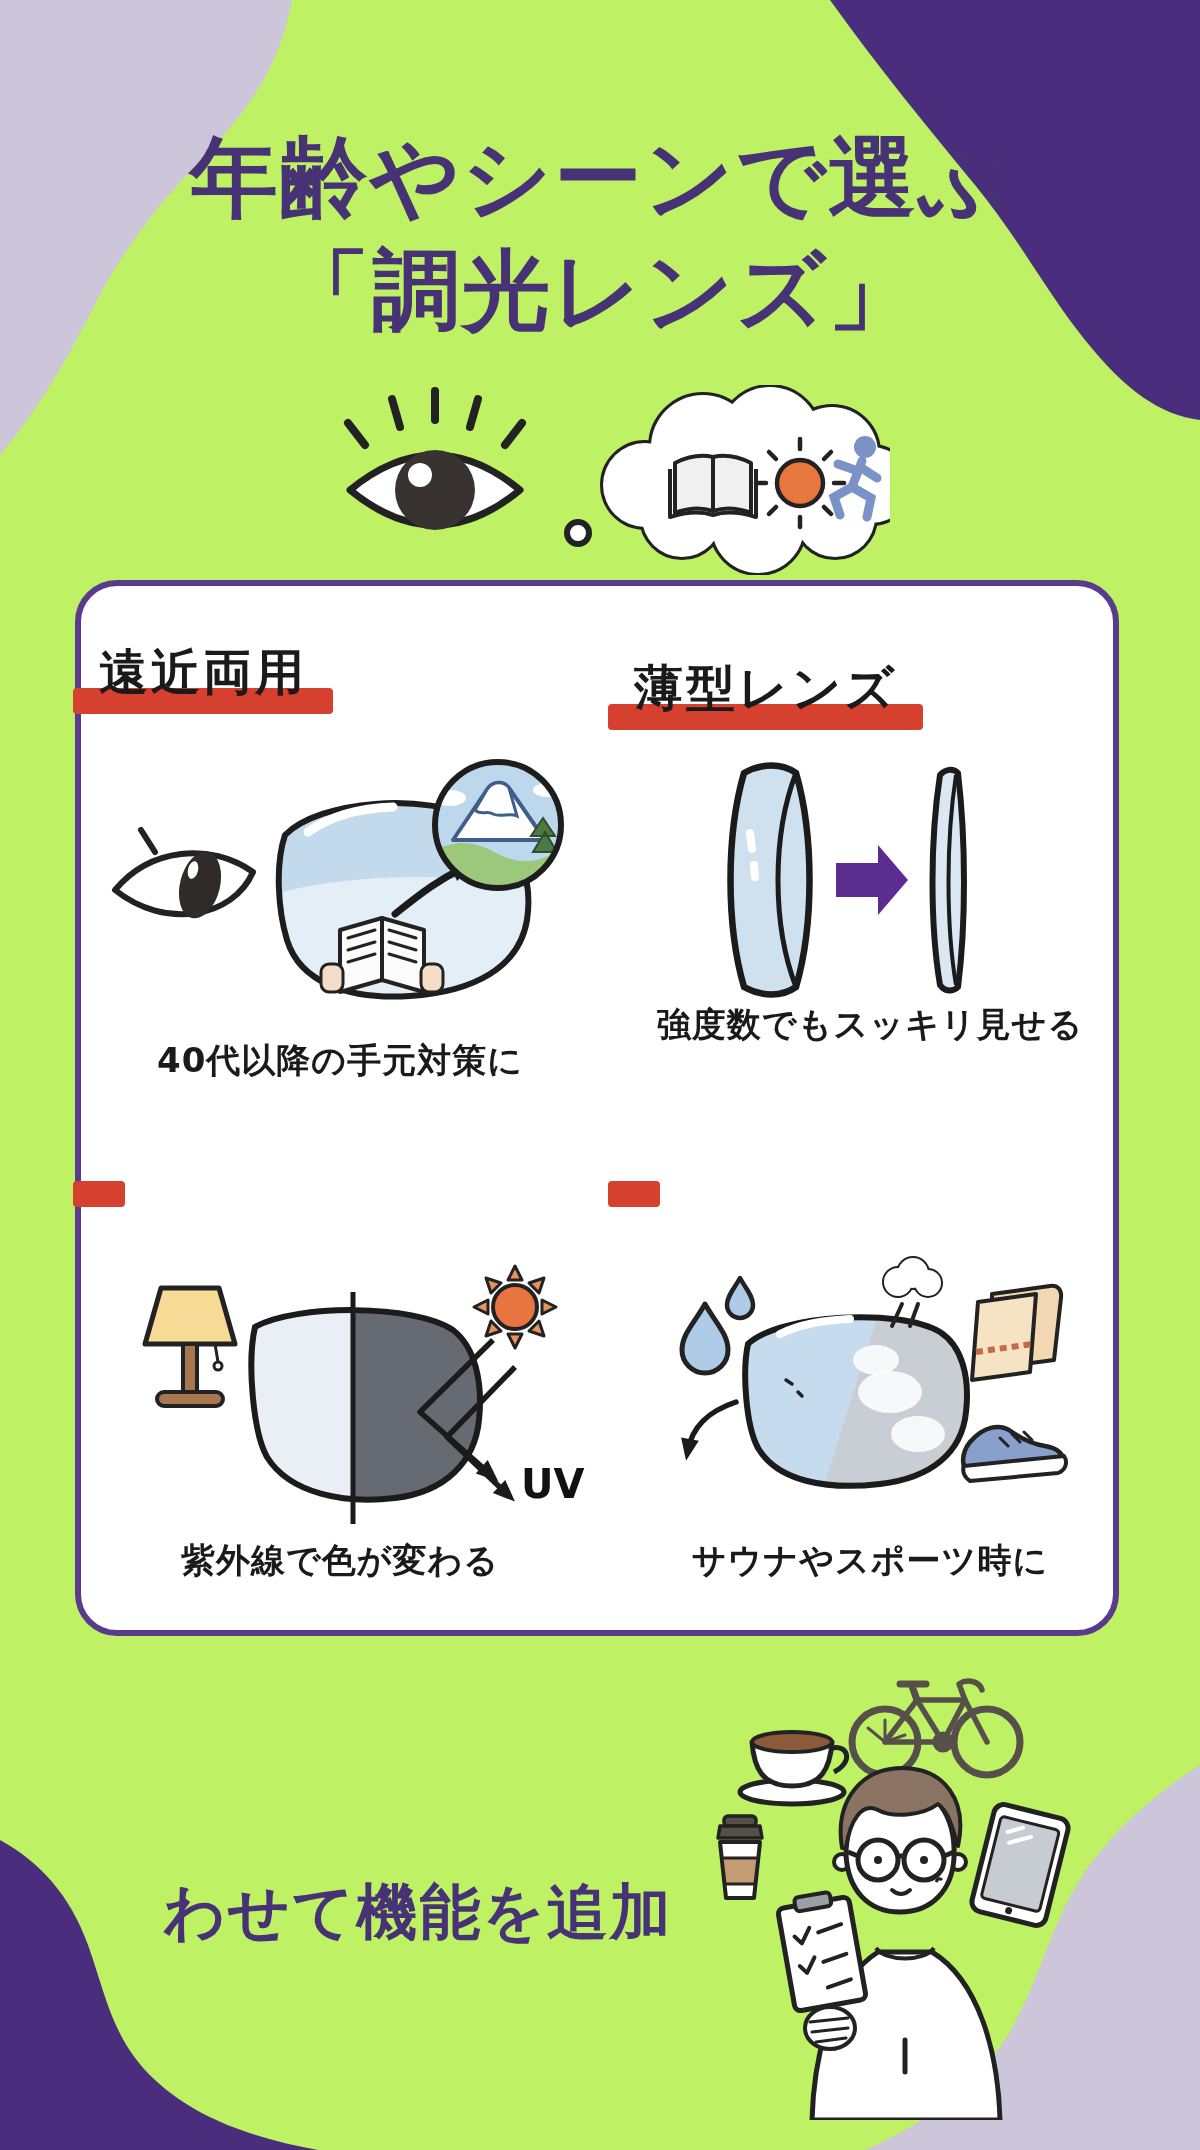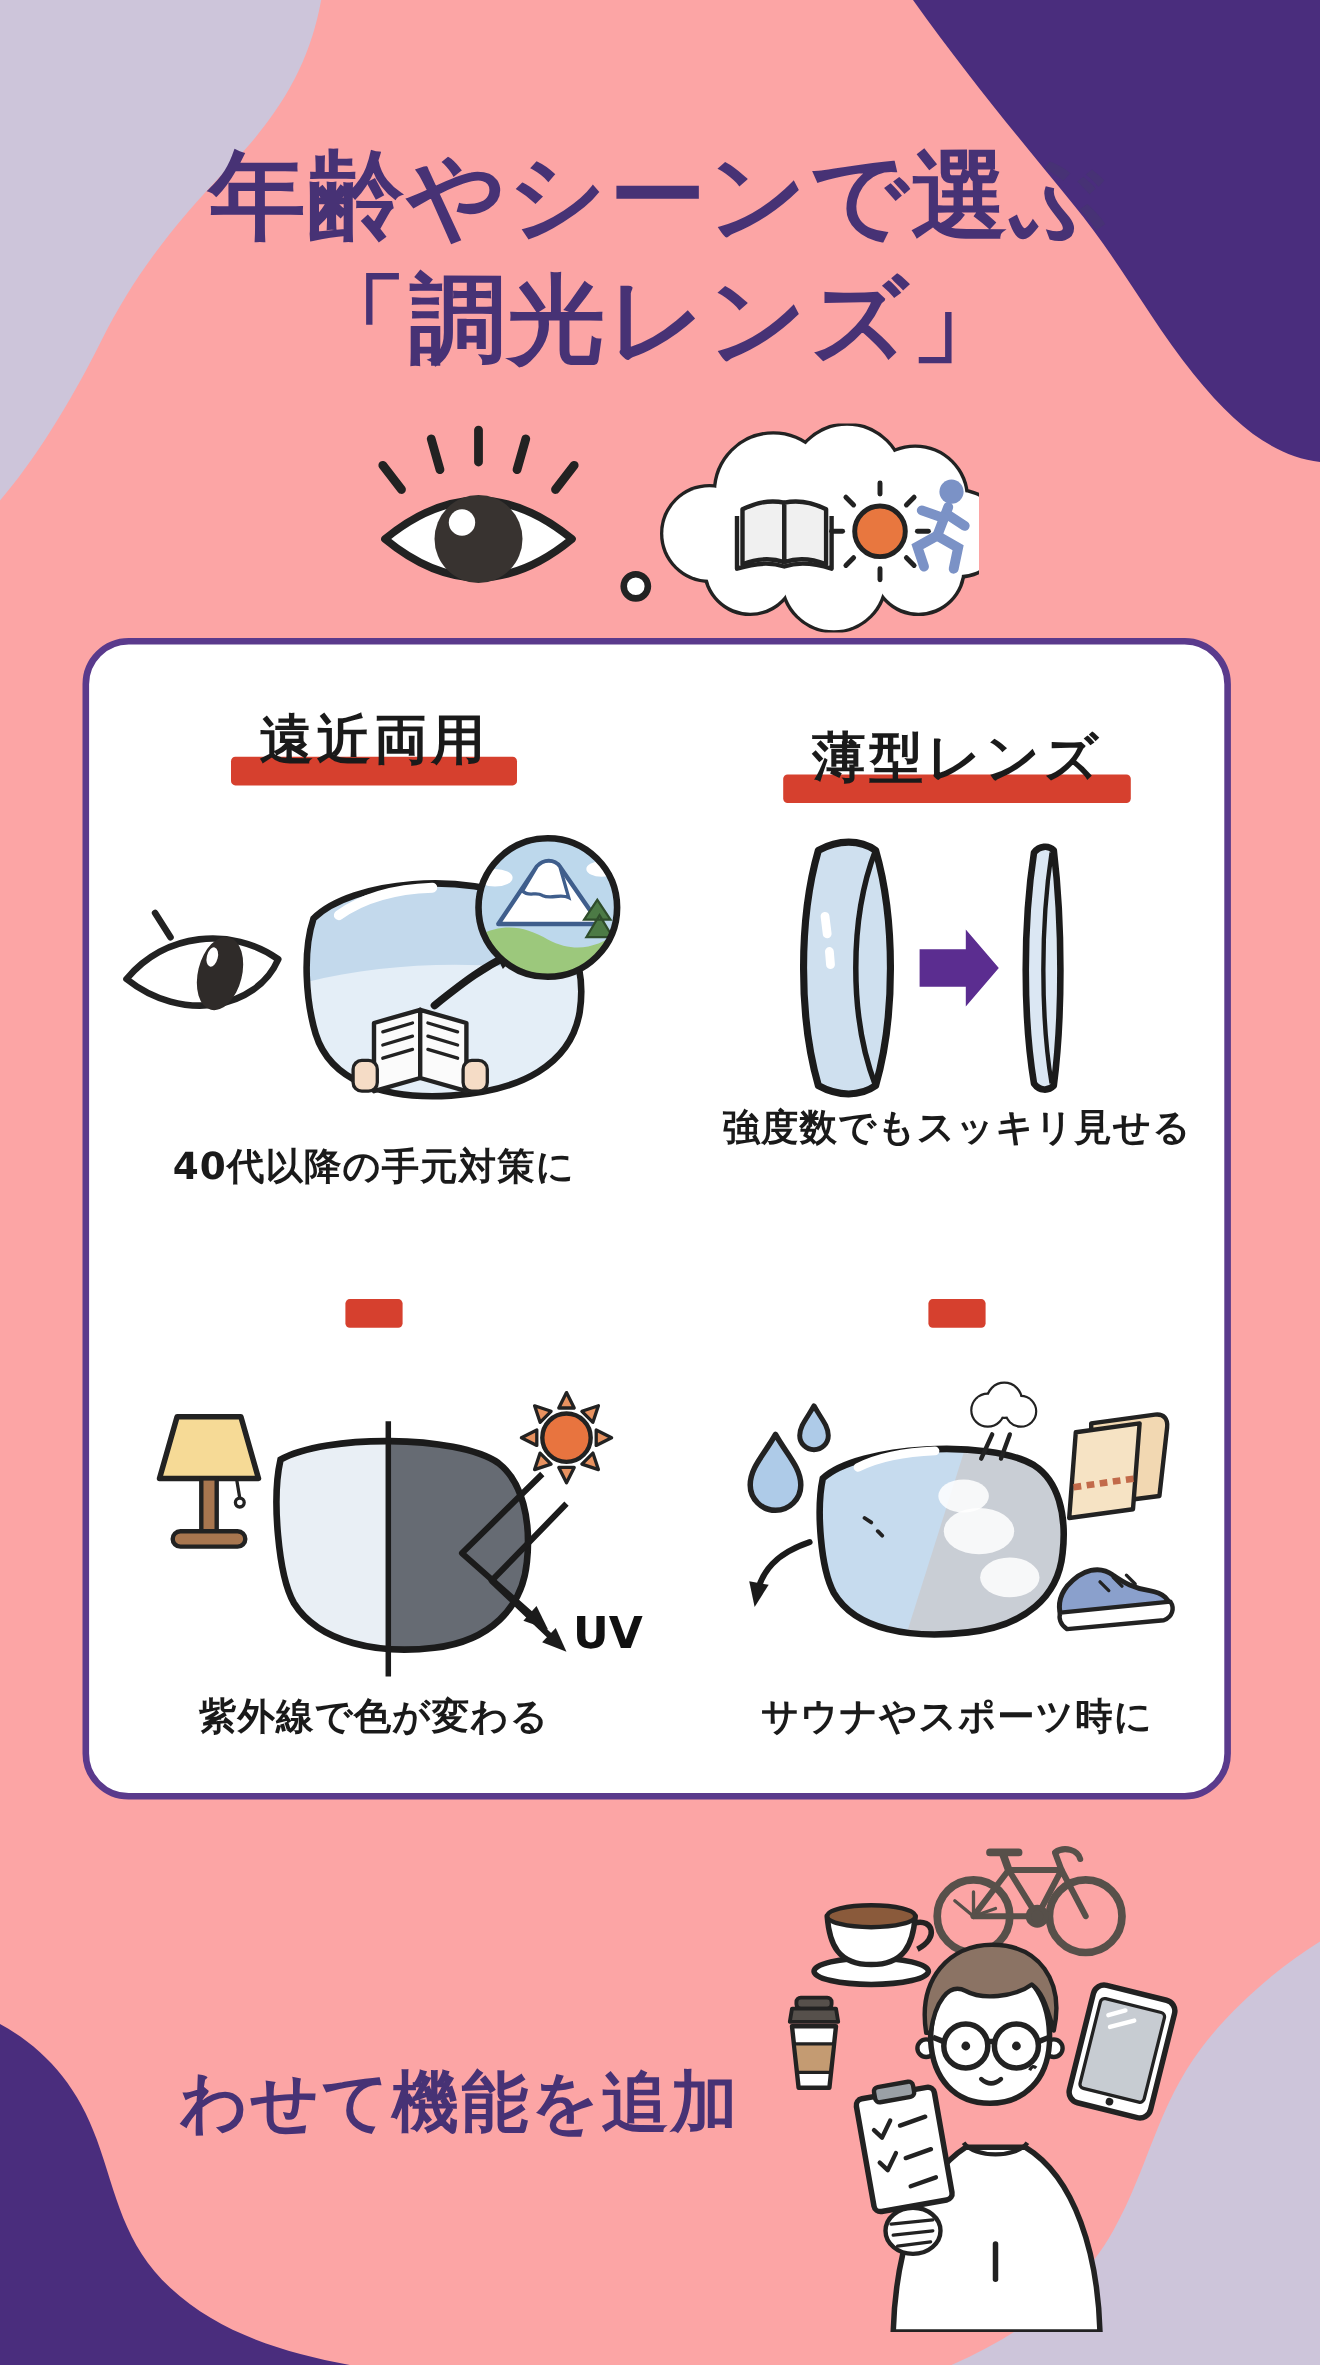--- a/index.html
+++ b/index.html
@@ -1,26 +1,26 @@
 <!DOCTYPE html>
 <html><head>
 <meta charset="utf-8">
 <style>
   html,body{margin:0;padding:0;background:#ffffff;}
   .page{
-    position:relative;width:1200px;height:2150px;overflow:hidden;background:#fca5a5;
+    position:relative;width:1200px;height:2150px;overflow:hidden;background:#bef264;
     font-family:"DejaVu Sans","Liberation Sans",sans-serif;
   }
   .abs{position:absolute;}
   .title{
     left:0;top:122px;width:1200px;text-align:center;
     font-size:88px;line-height:1.28;font-weight:900;color:#473275;letter-spacing:2px;margin:0;
   }
   .card-heading{
-    width:490px;text-align:center;font-size:49px;font-weight:900;color:#1a1a1a;letter-spacing:3px;
+    width:490px;font-size:49px;font-weight:900;color:#1a1a1a;letter-spacing:3px;
   }
   .card-heading .hl{position:relative;display:inline-block;padding:0 4px 6px 4px;z-index:1;}
   .card-heading .hl .bar{
     position:absolute;left:-22px;right:-22px;bottom:-2px;height:26px;background:#d6402e;border-radius:4px;z-index:-1;
   }
   .card-caption{
     width:490px;text-align:center;font-size:34px;font-weight:700;color:#1a1a1a;letter-spacing:1px;
   }
   .footer-text{
     left:118px;top:1756px;width:600px;text-align:center;

